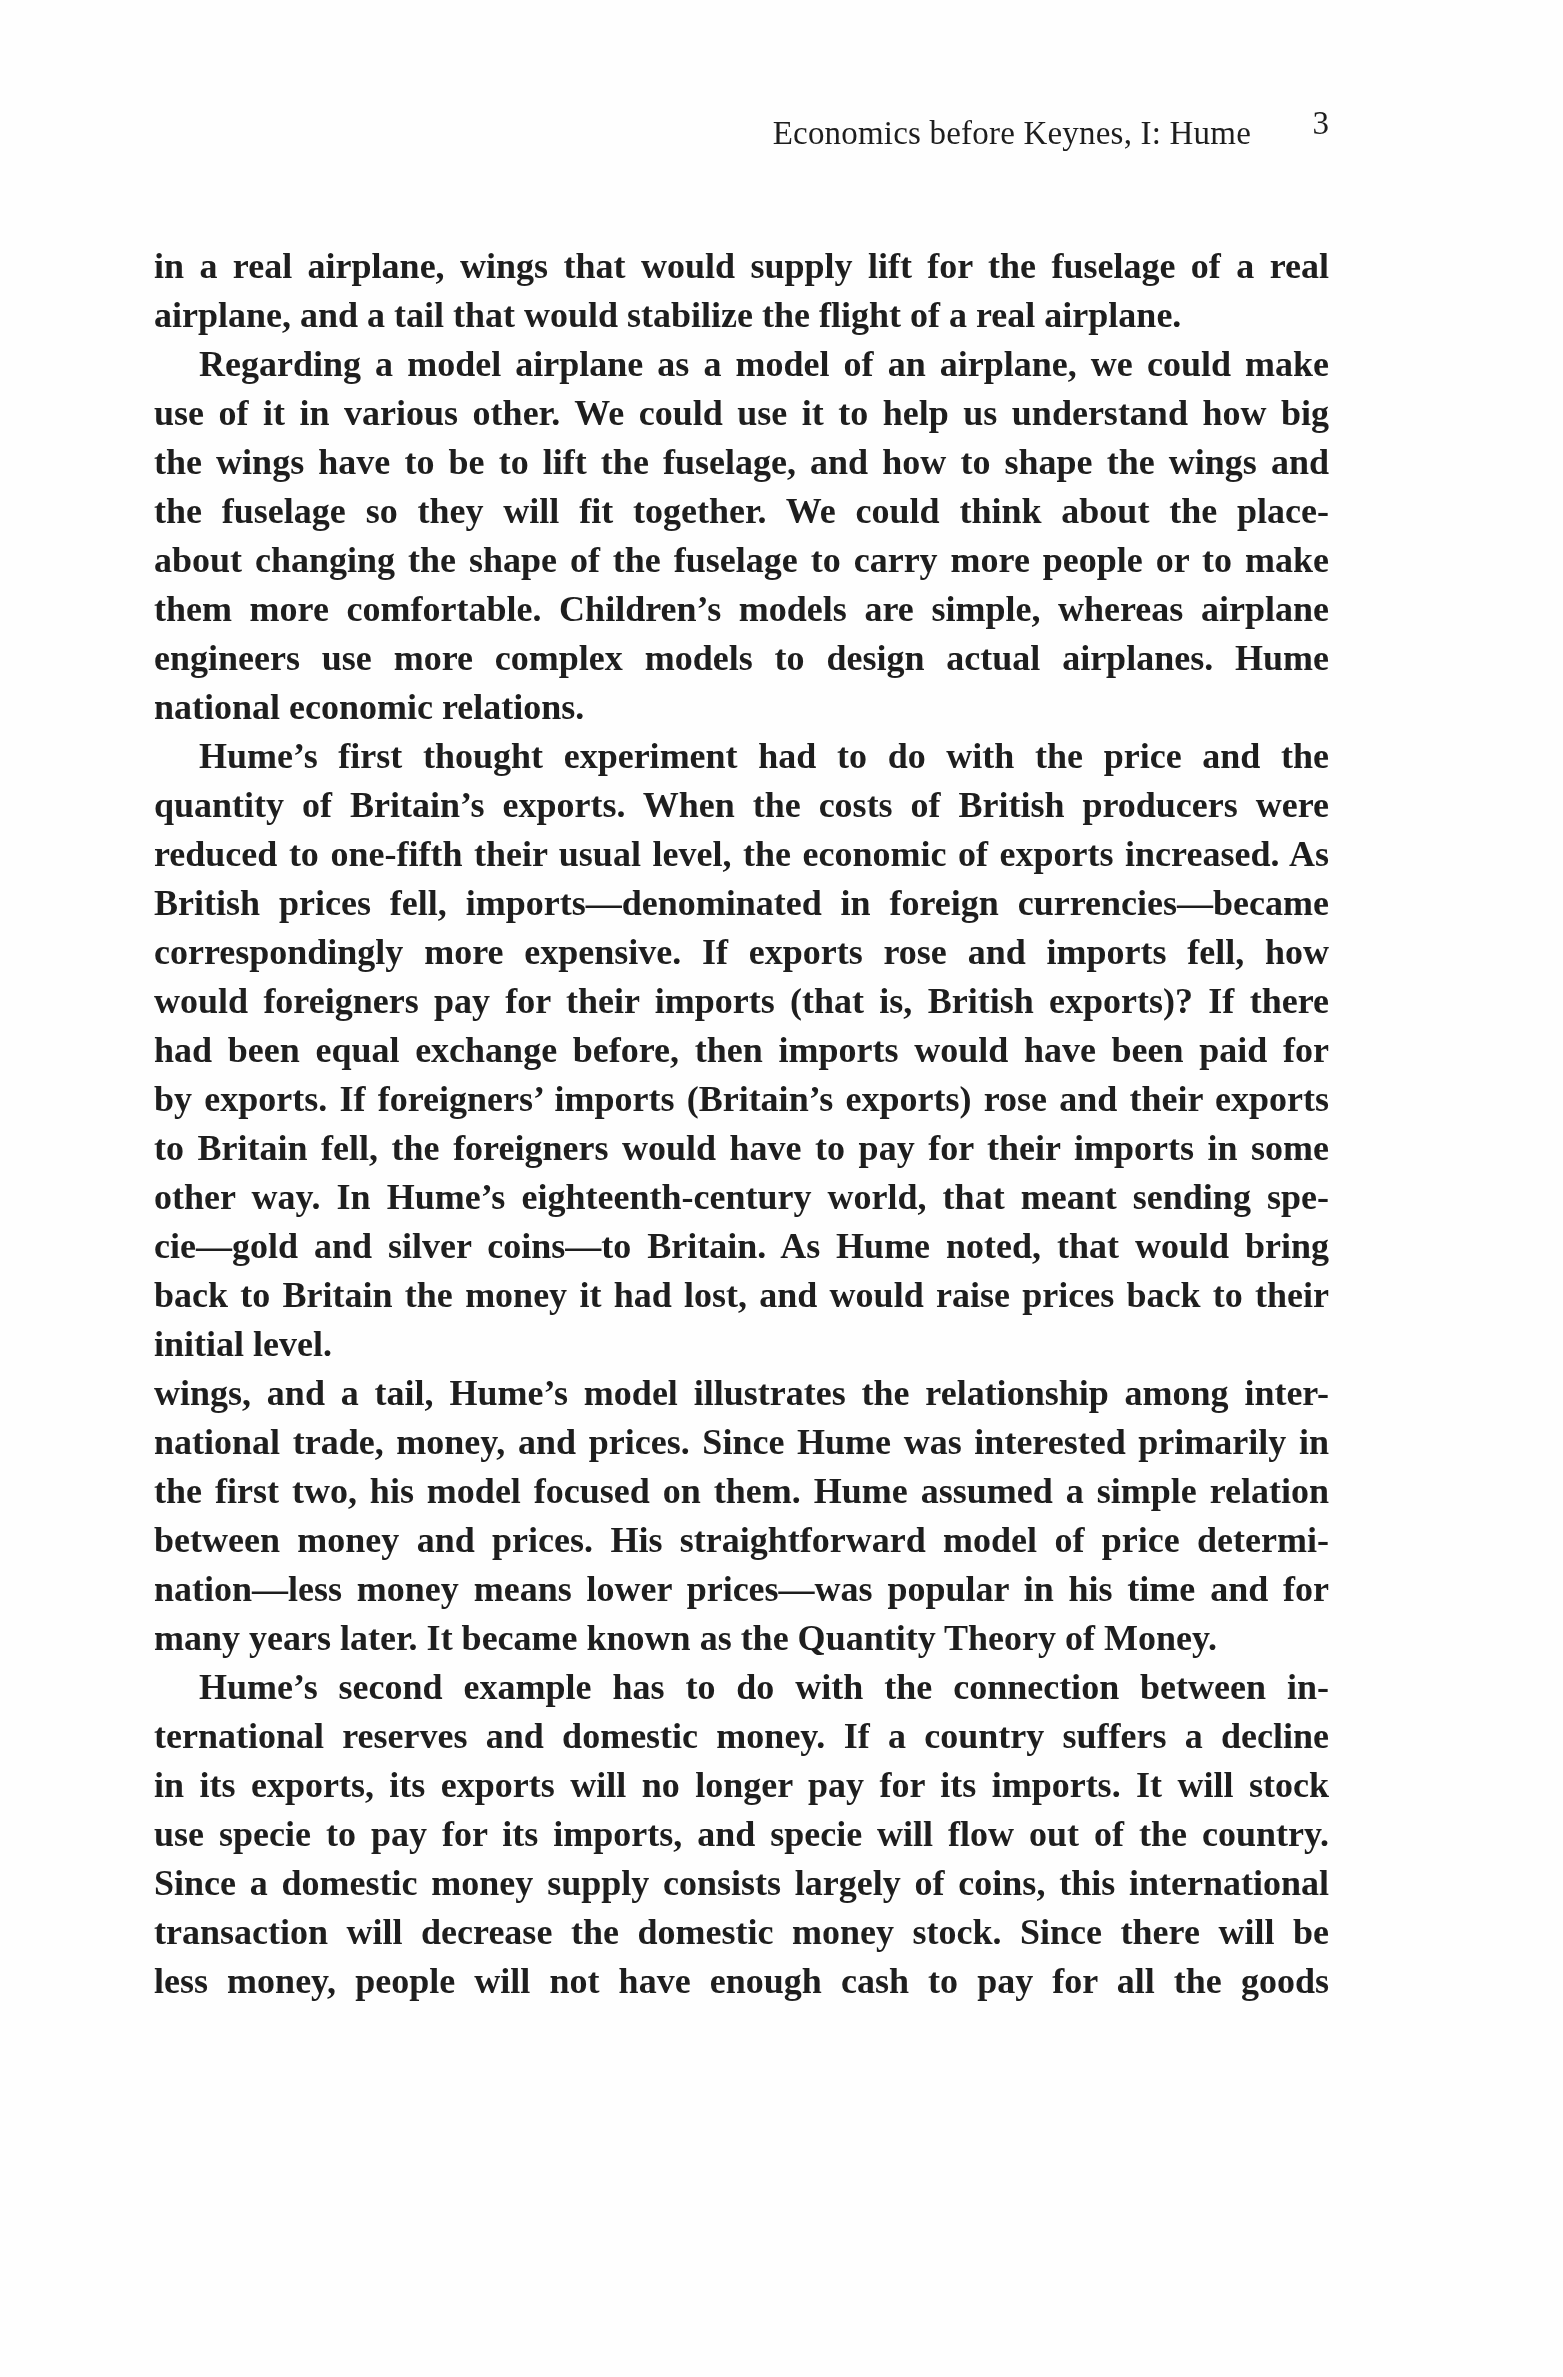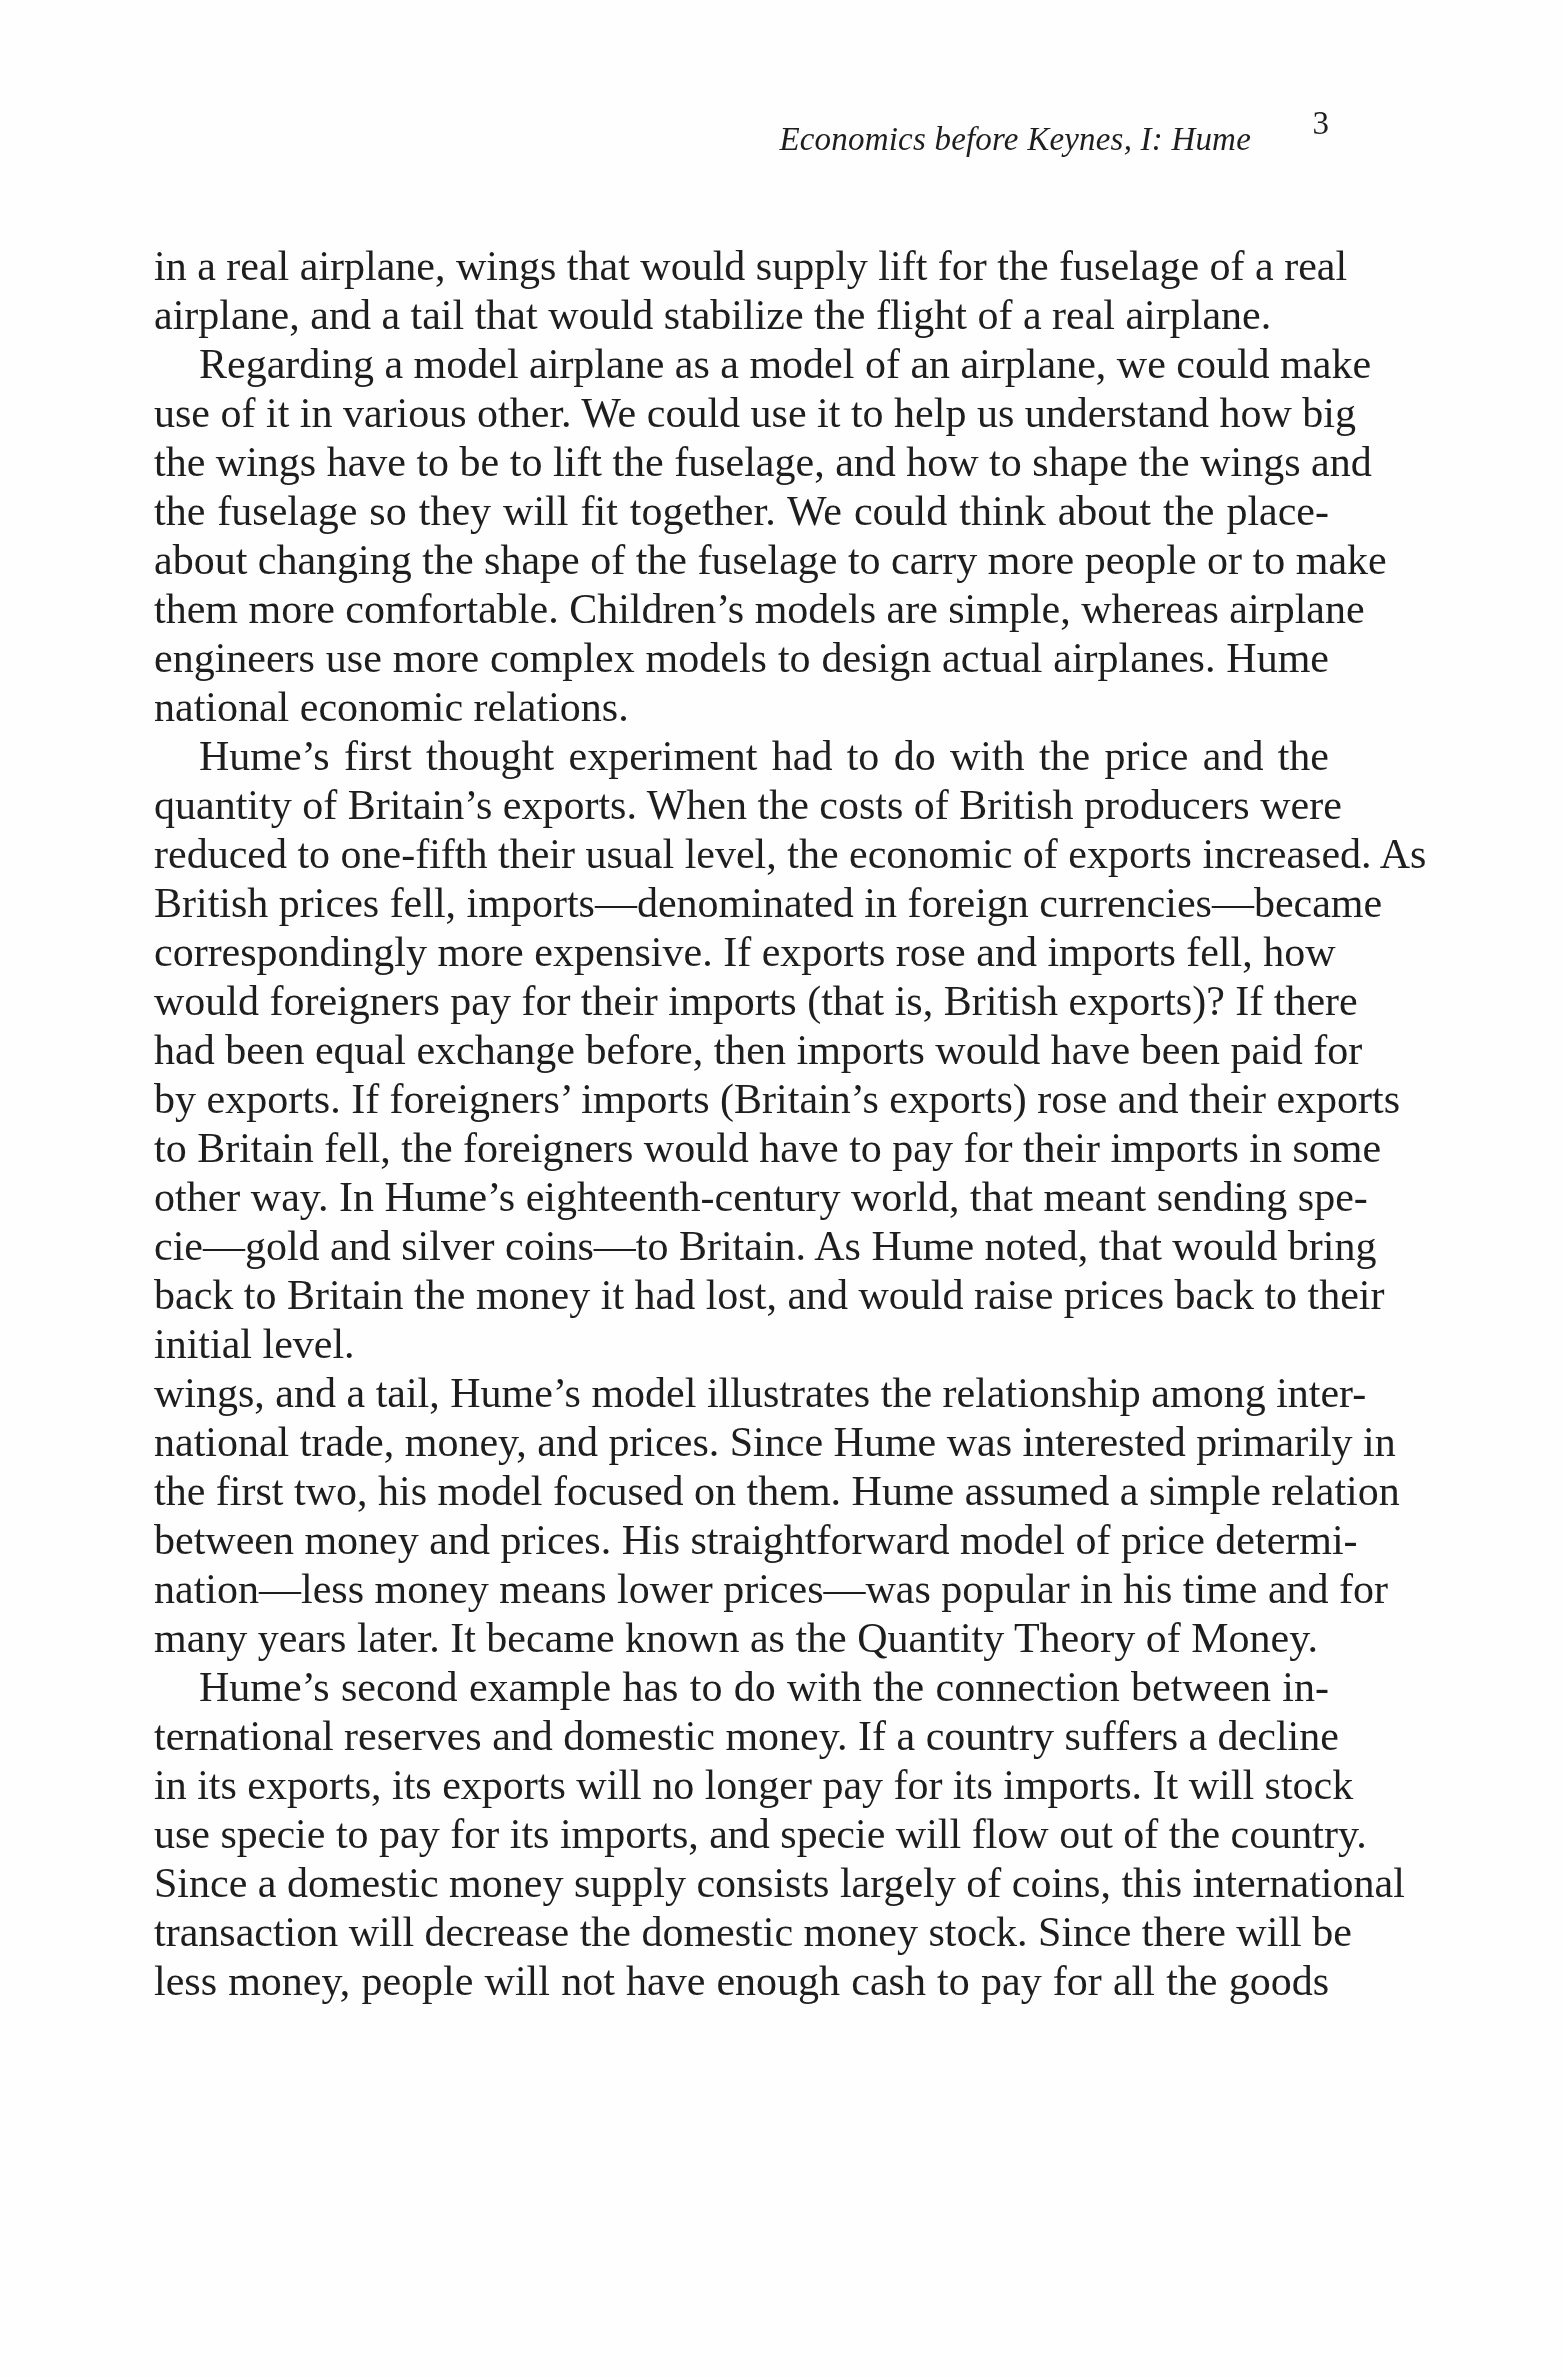--- a/index.html
+++ b/index.html
@@ -27,37 +27,37 @@
       top: 101px;
       left: 154px;
       width: 1175px;
       height: 45px;
       font-size: 33px;
       line-height: 45px;
     }
     .running-head .title {
       position: absolute;
       right: 78px;
-      top: 16px;
-      font-style: italic;
+      top: 10px;
       white-space: nowrap;
       letter-spacing: 0.2px;
     }
     .running-head .folio {
       position: absolute;
       right: 0;
       top: 0;
       white-space: nowrap;
     }
     .body-text {
       position: absolute;
       top: 242px;
       left: 154px;
       width: 1175px;
-      font-size: 42px;
+      font-size: 36px;
+      font-weight: bold;
     }
     .para {
       margin: 0;
       padding: 0;
     }
     .line {
       display: block;
       height: 49px;
       line-height: 49px;
       white-space: nowrap;

